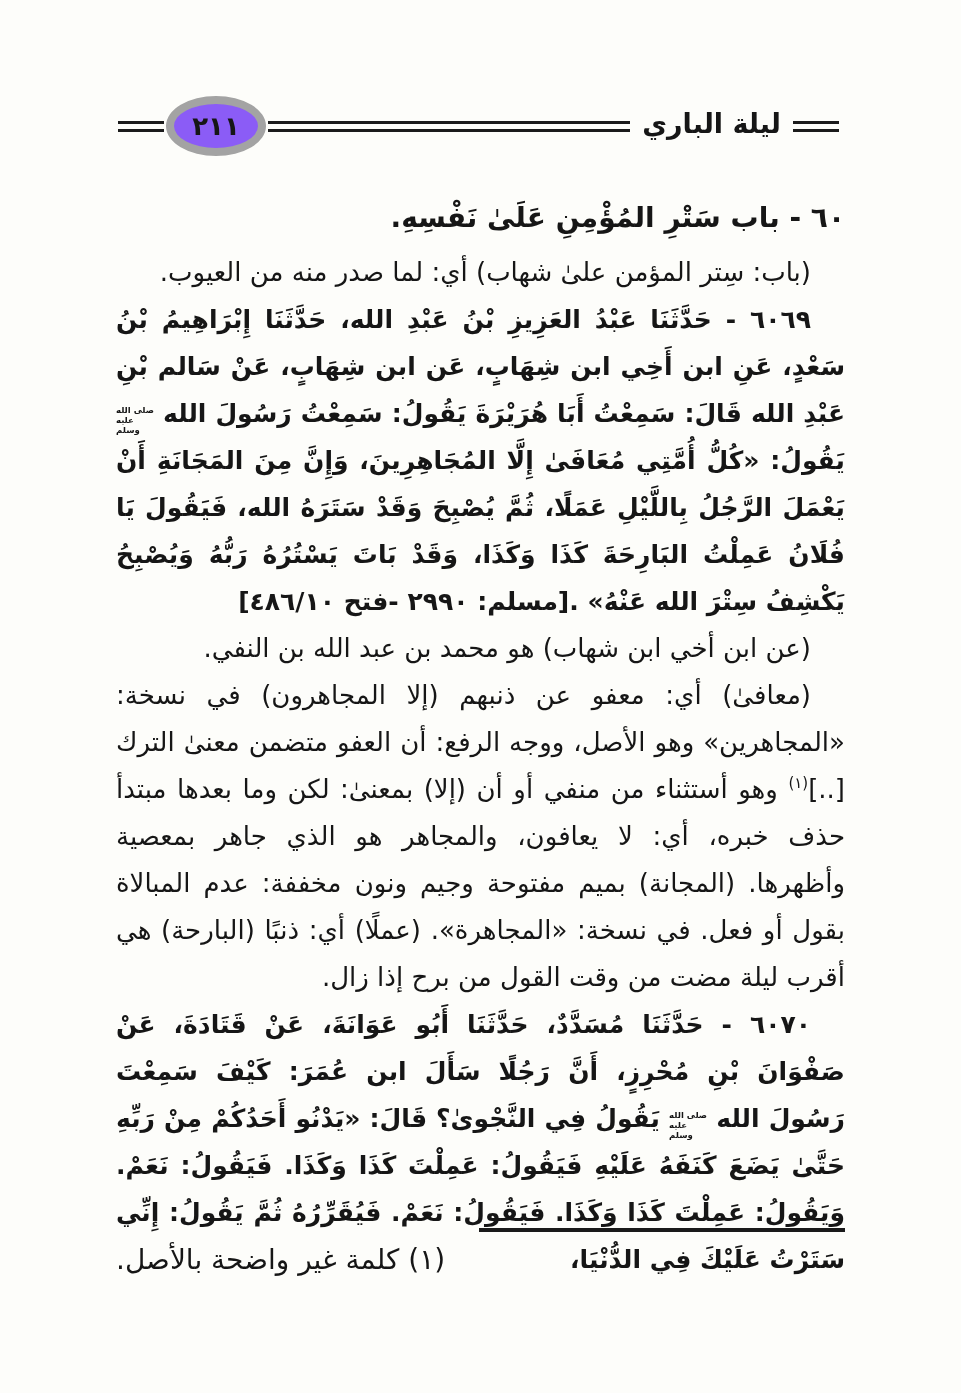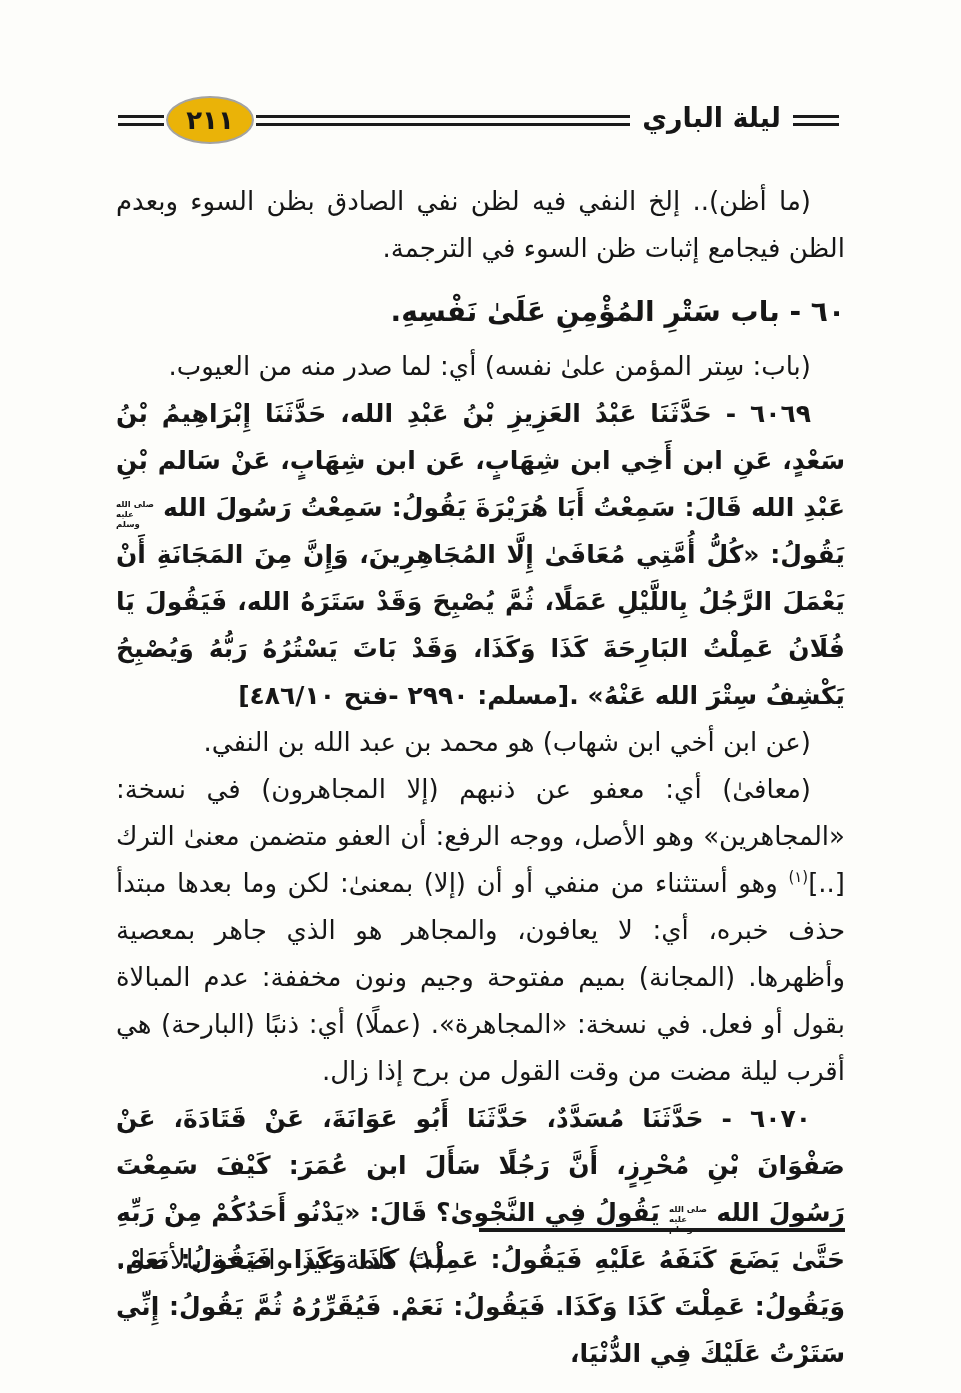--- a/index.html
+++ b/index.html
@@ -23,22 +23,22 @@
   }
   .rule.stub{width:46px;flex:0 0 auto;}
   .rule.long{flex:1 1 auto;}
   .book-title{
     font-weight:bold;font-size:27px;line-height:1;
     margin:0 12px;transform:translateY(-3px);
     flex:0 0 auto;
   }
   .page-num-oval{
     flex:0 0 auto;width:84px;height:44px;
-    border:2px solid #a3a3a3;border-radius:50%;
-    background:#eab308;
+    border:8px solid #a3a3a3;border-radius:50%;
+    background:#8b5cf6;
     display:flex;align-items:center;justify-content:center;
     font-weight:bold;font-size:26px;
     margin:0 2px;
   }
   
   .body-text{
     position:absolute;top:178px;right:116px;width:729px;
     font-size:26px;line-height:47px;text-align:justify;
   }
   .para{margin:0;text-indent:34px;}
@@ -73,23 +73,22 @@
     <span class="rule stub"></span>
     <span class="book-title">ليلة الباري</span>
     <span class="rule long"></span>
     <span class="page-num-oval">
       <span>٢١١</span>
     </span>
     <span class="rule stub"></span>
   </header>
 
   <main class="body-text">
-      <p class="para comment">(ما أظن).. إلخ النفي فيه لظن نفي الصادق بظن السوء وبعدم الظن فيجامع إثبات ظن السوء في الترجمة.</p>
       <p class="para chapter">٦٠ - باب سَتْرِ المُؤْمِنِ عَلَىٰ نَفْسِهِ.</p>
-      <p class="para comment">(باب: سِتر المؤمن علىٰ نفسه) أي: لما صدر منه من العيوب.</p>
+      <p class="para comment">(باب: سِتر المؤمن علىٰ شهاب) أي: لما صدر منه من العيوب.</p>
       <p class="para hadith">٦٠٦٩ - حَدَّثَنَا عَبْدُ العَزِيزِ بْنُ عَبْدِ الله، حَدَّثَنَا إِبْرَاهِيمُ بْنُ سَعْدٍ، عَنِ ابن أَخِي ابن شِهَابٍ، عَن ابن شِهَابٍ، عَنْ سَالم بْنِ عَبْدِ الله قَالَ: سَمِعْتُ أَبَا هُرَيْرَةَ يَقُولُ: سَمِعْتُ رَسُولَ الله <span class="saw">صلى الله عليه وسلم</span> يَقُولُ: «كُلُّ أُمَّتِي مُعَافَىٰ إِلَّا المُجَاهِرِينَ، وَإِنَّ مِنَ المَجَانَةِ أَنْ يَعْمَلَ الرَّجُلُ بِاللَّيْلِ عَمَلًا، ثُمَّ يُصْبِحَ وَقَدْ سَتَرَهُ الله، فَيَقُولَ يَا فُلَانُ عَمِلْتُ البَارِحَةَ كَذَا وَكَذَا، وَقَدْ بَاتَ يَسْتُرُهُ رَبُّهُ وَيُصْبِحُ يَكْشِفُ سِتْرَ الله عَنْهُ» .[مسلم: ٢٩٩٠ -فتح ٤٨٦/١٠]</p>
       <p class="para comment">(عن ابن أخي ابن شهاب) هو محمد بن عبد الله بن النفي.</p>
       <p class="para comment">(معافىٰ) أي: معفو عن ذنبهم (إلا المجاهرون) في نسخة: «المجاهرين» وهو الأصل، ووجه الرفع: أن العفو متضمن معنىٰ الترك [..]<sup class="fn-ref">(١)</sup> وهو أستثناء من منفي أو أن (إلا) بمعنىٰ: لكن وما بعدها مبتدأ حذف خبره، أي: لا يعافون، والمجاهر هو الذي جاهر بمعصية وأظهرها. (المجانة) بميم مفتوحة وجيم ونون مخففة: عدم المبالاة بقول أو فعل. في نسخة: «المجاهرة». (عملًا) أي: ذنبًا (البارحة) هي أقرب ليلة مضت من وقت القول من برح إذا زال.</p>
       <p class="para hadith">٦٠٧٠ - حَدَّثَنَا مُسَدَّدٌ، حَدَّثَنَا أَبُو عَوَانَةَ، عَنْ قَتَادَةَ، عَنْ صَفْوَانَ بْنِ مُحْرِزٍ، أَنَّ رَجُلًا سَأَلَ ابن عُمَرَ: كَيْفَ سَمِعْتَ رَسُولَ الله <span class="saw">صلى الله عليه وسلم</span> يَقُولُ فِي النَّجْوىٰ؟ قَالَ: «يَدْنُو أَحَدُكُمْ مِنْ رَبِّهِ حَتَّىٰ يَضَعَ كَنَفَهُ عَلَيْهِ فَيَقُولُ: عَمِلْتَ كَذَا وَكَذَا. فَيَقُولُ: نَعَمْ. وَيَقُولُ: عَمِلْتَ كَذَا وَكَذَا. فَيَقُولُ: نَعَمْ. فَيُقَرِّرُهُ ثُمَّ يَقُولُ: إِنِّي سَتَرْتُ عَلَيْكَ فِي الدُّنْيَا،</p>
     </main>
 
   <footer class="footnote-area">
     <div class="fn-rule"></div>
     <p class="fn-text">(١) كلمة غير واضحة بالأصل.</p>
   </footer>

